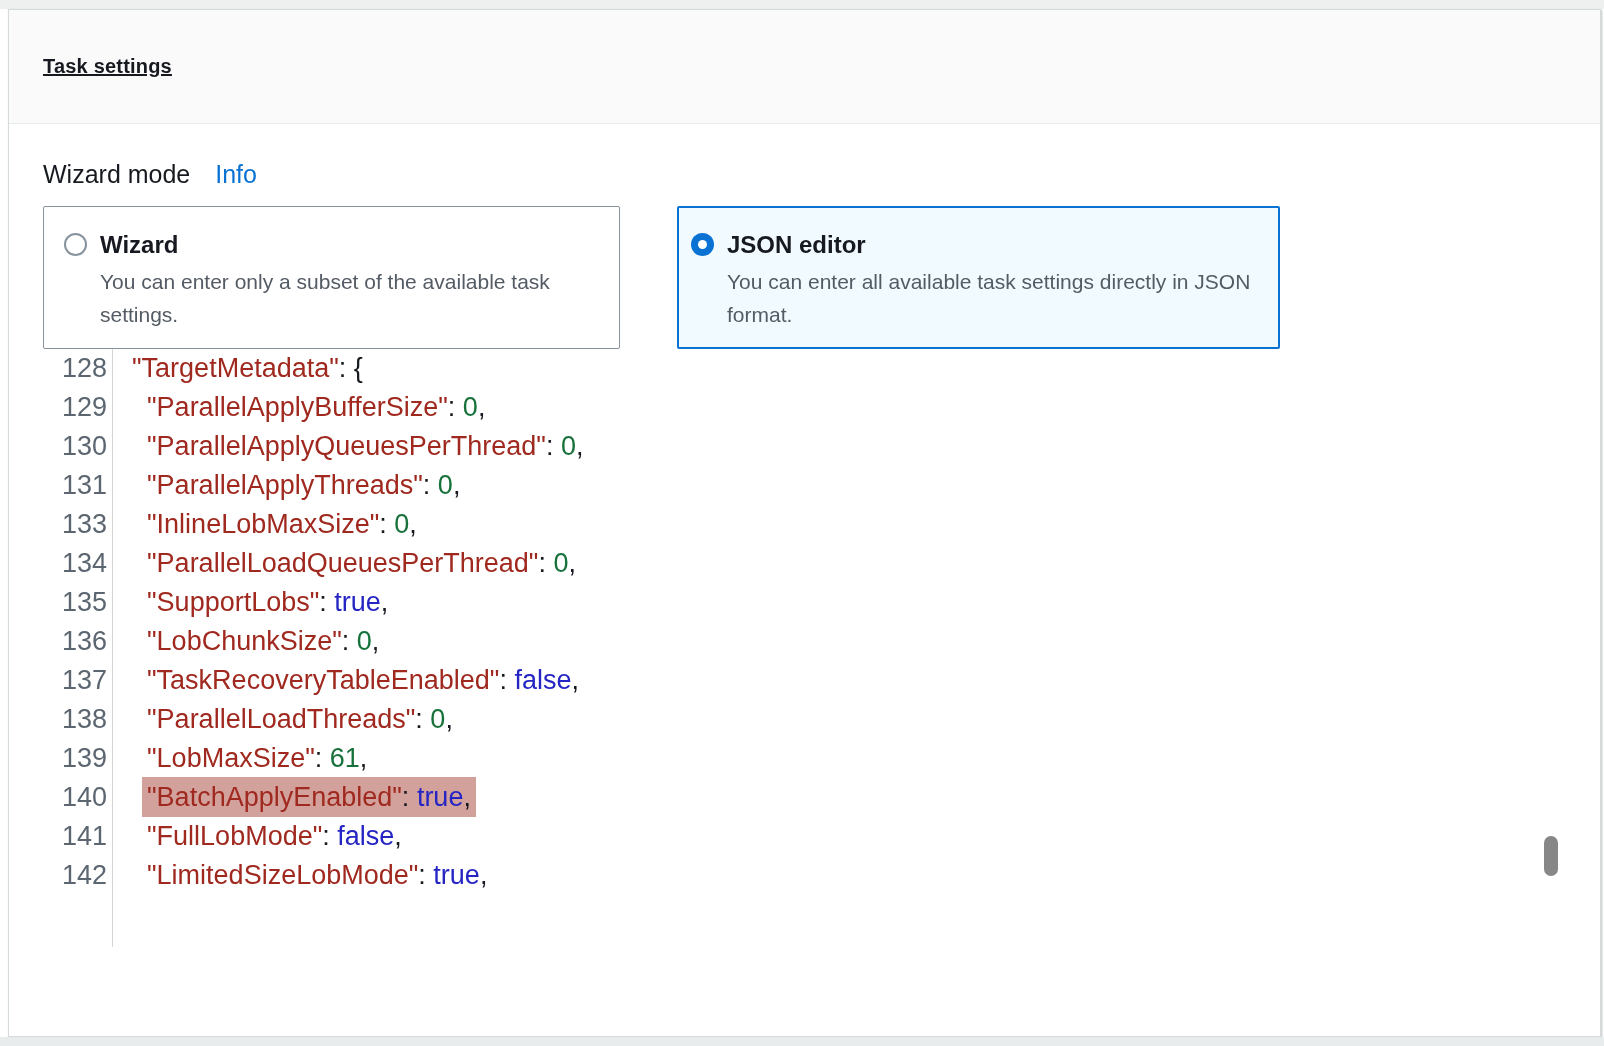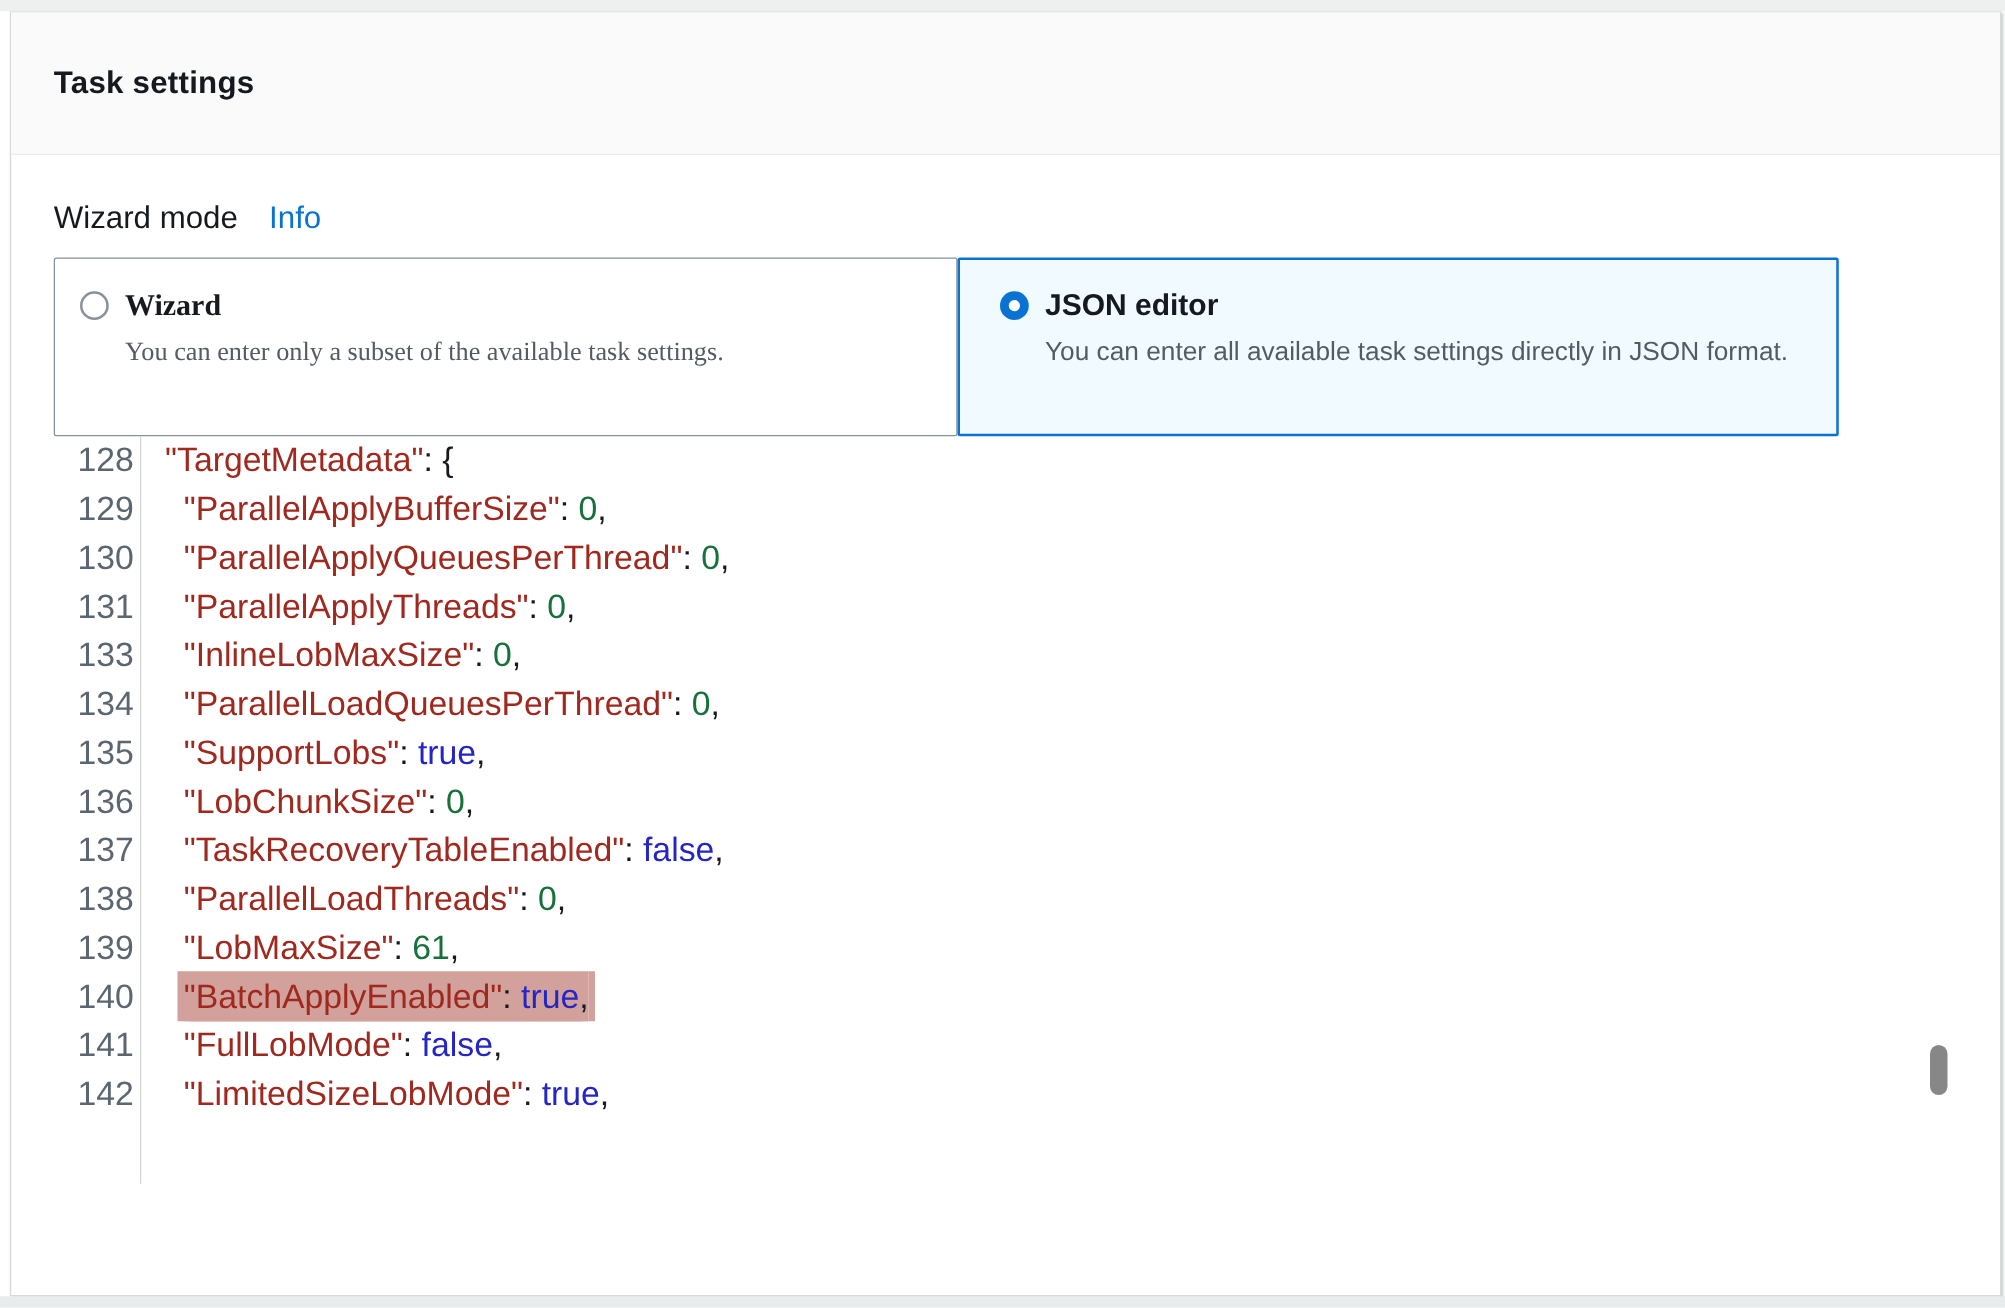--- a/index.html
+++ b/index.html
@@ -14,39 +14,39 @@
 
   .card {
     position:absolute; left:8px; top:9px; width:1591px; height:1026px;
     background:#ffffff; border:1px solid #d5dbdb;
     box-shadow:1px 1px 2px rgba(0,28,36,.25);
   }
   .card-header {
     height:114px; background:var(--header_bg); border-bottom:1px solid #eaeded;
     display:flex; align-items:center; padding-left:34px; box-sizing:border-box;
   }
-  .card-header h1 { margin:0; font-size:25px; font-weight:700; color:var(--text); letter-spacing:.2px; }
+  .card-header h1 { margin:0; font-size:20px; font-weight:700; color:var(--text); letter-spacing:.2px;text-decoration:underline; }
 
   .card-body { padding:36px 0 0 34px; }
 
   .editing-row { display:flex; align-items:baseline; }
   .editing-label { font-size:25px; color:var(--text); }
   .info-link { font-size:25px; font-weight:400; color:var(--link_blue); margin-left:25px; text-decoration:none; cursor:pointer; }
 
   .options-row { display:flex; margin-top:17px; }
   .option-card {
     box-sizing:border-box; height:143px; background:#fff;
     border:1px solid #87929d; border-radius:2px;
     padding:23px 20px 0 20px; display:flex; align-items:flex-start;
   }
-  .option-card.wizard { width:723px;font-family:Liberation Serif, serif; }
+  .option-card.wizard { width:577px; }
   .option-card.selected {
-    width:705px; 
+    width:603px; margin-left:57px;
     border:2px solid var(--accent); background:var(--selected_bg);
-    padding-left:32px; padding-top:22px;
+    padding-left:12px; padding-top:22px;
   }
   .radio { width:23px; height:23px; border-radius:50%; flex:none; margin-top:3px; cursor:pointer; }
   .radio.off { border:2px solid #87929d; background:#fff; box-sizing:border-box; }
   .radio.on  { background:var(--accent); position:relative; }
   .radio.on::after { content:""; position:absolute; left:7px; top:7px; width:9px; height:9px; border-radius:50%; background:#fff; }
   .option-texts { margin-left:13px; }
   .option-title { font-size:24px; font-weight:700; color:var(--text); line-height:30px; }
   .option-desc { font-size:21px; color:var(--secondary); line-height:33px; margin-top:5px; max-width:608px; }
 
   .code-editor {

